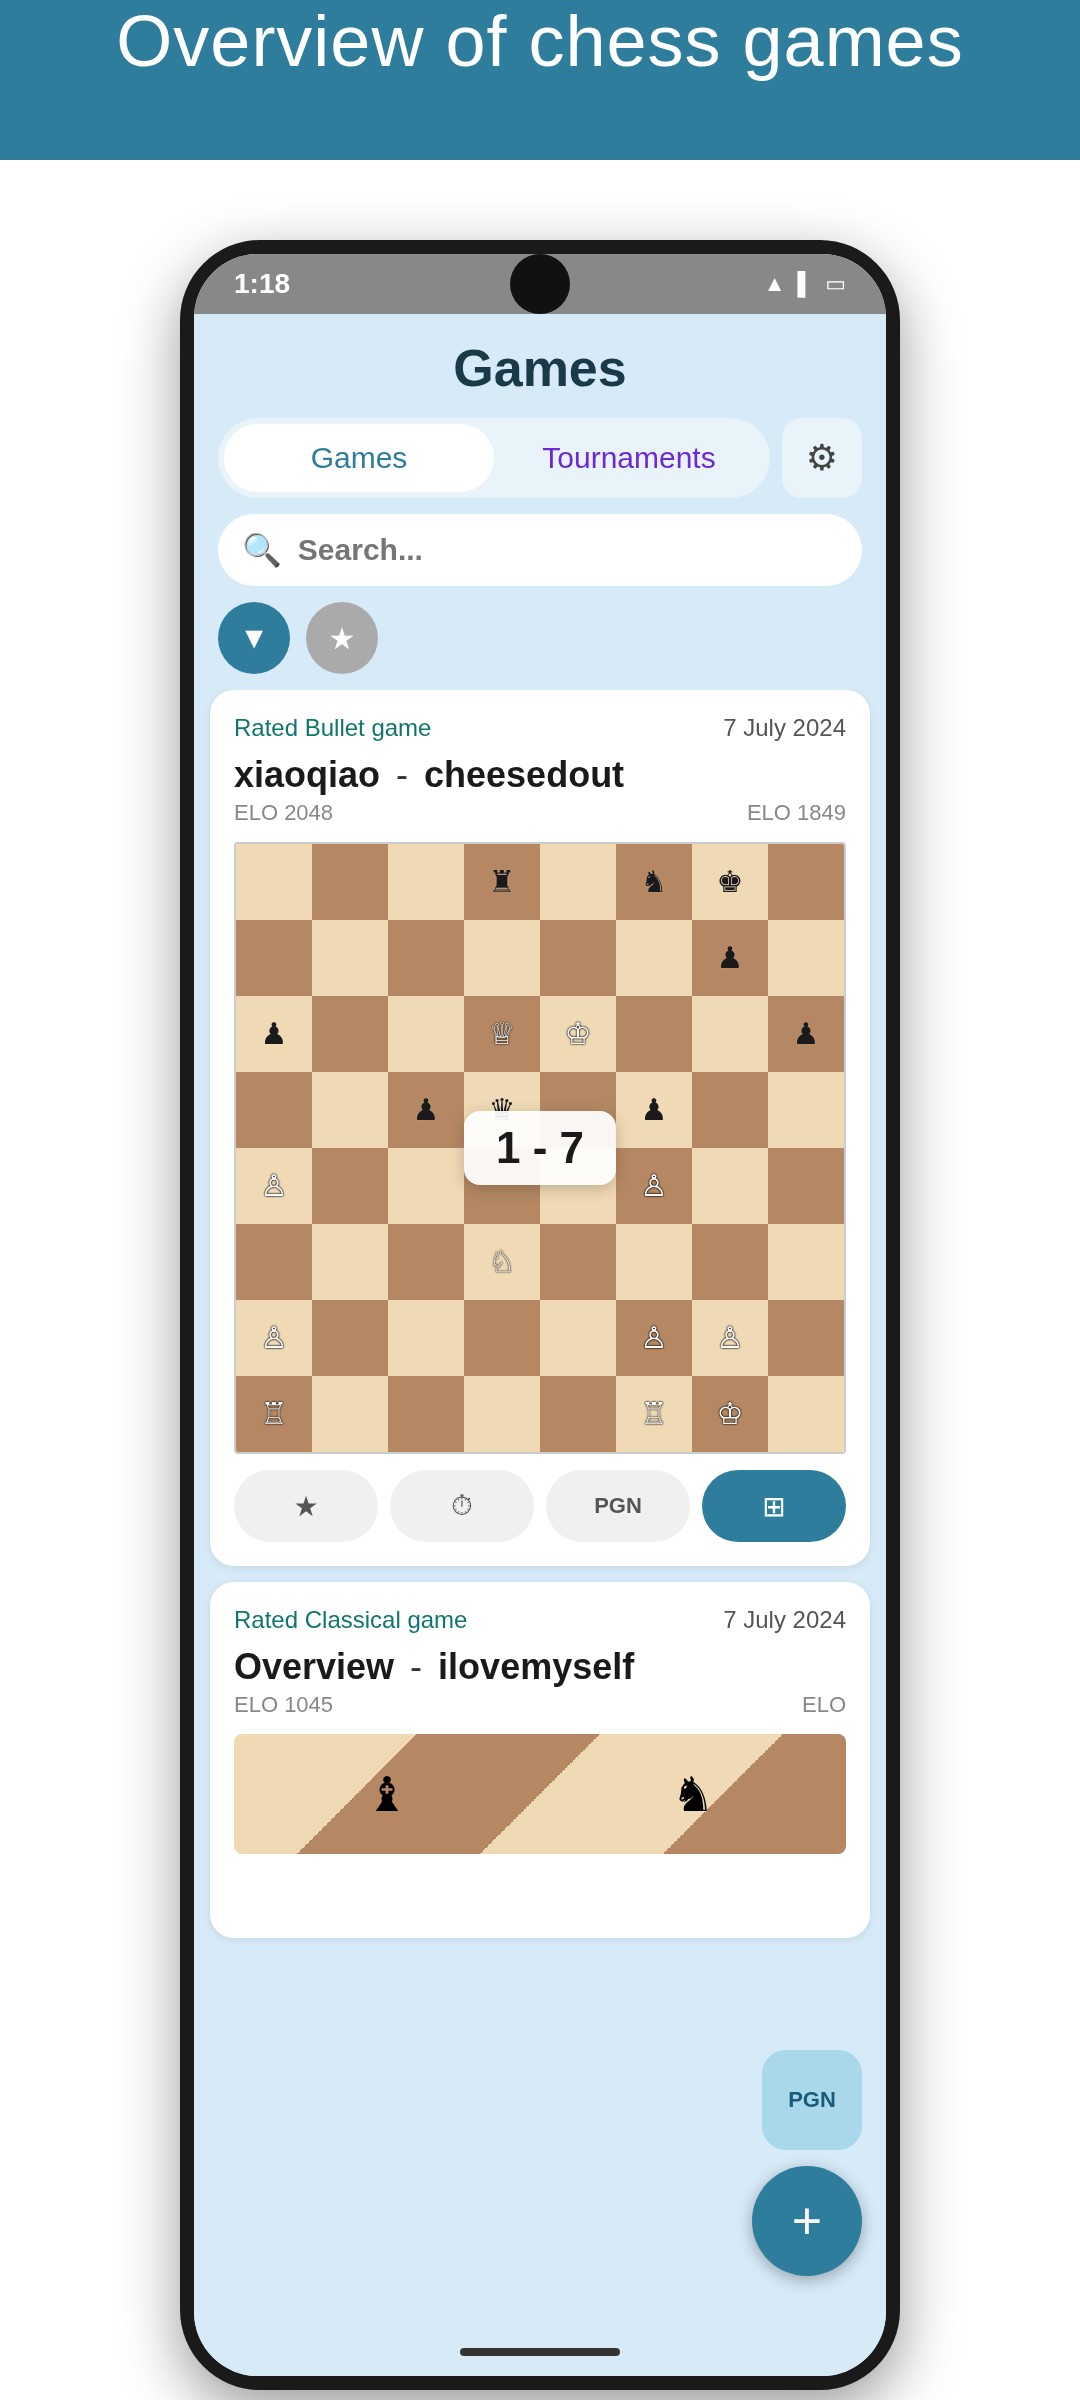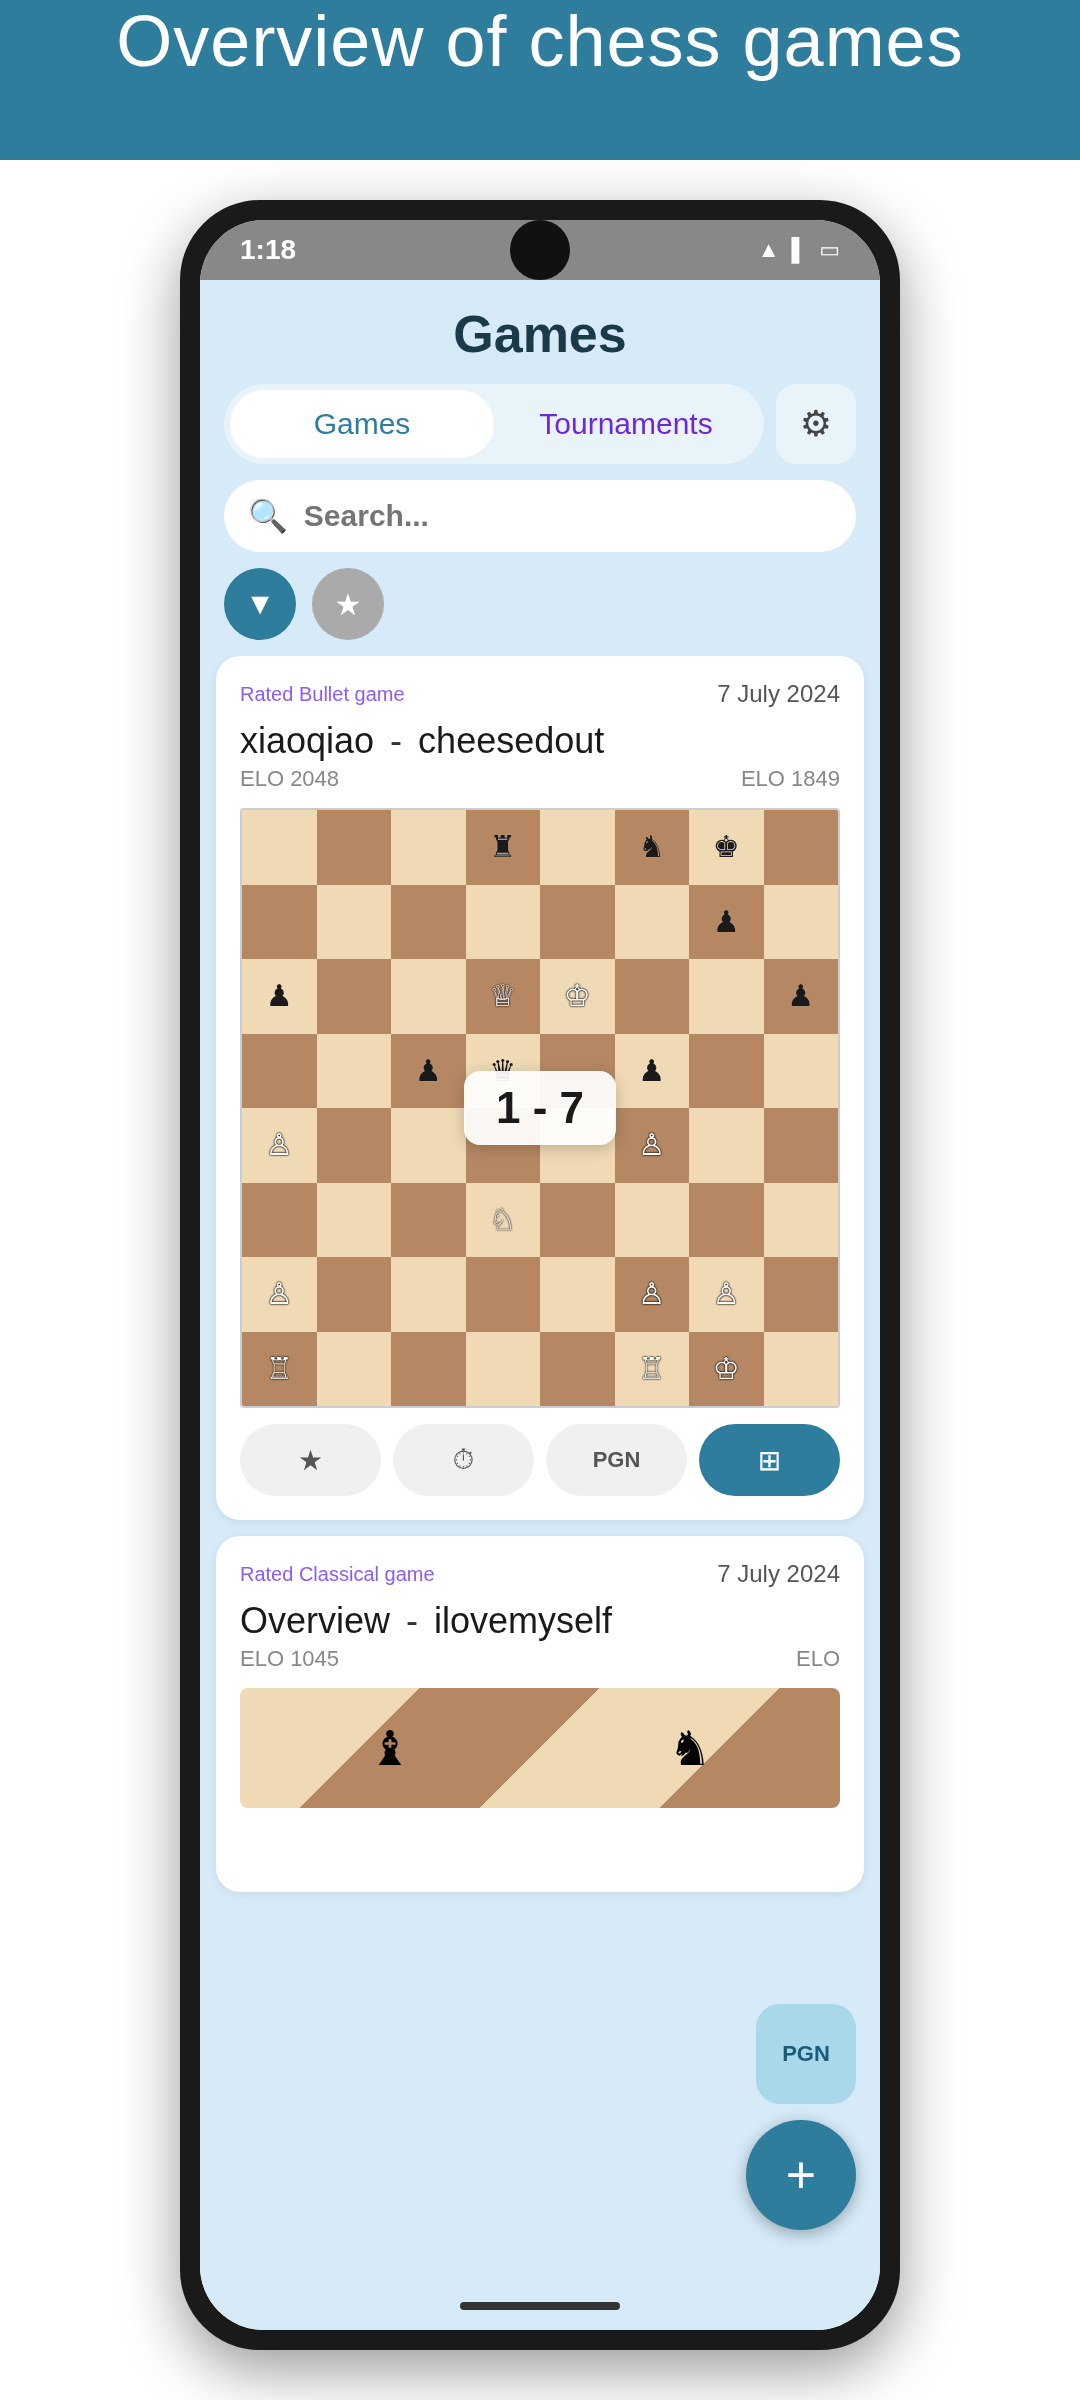--- a/index.html
+++ b/index.html
@@ -35,23 +35,24 @@
       padding-top: 40px;
       background: #fff;
       height: 2240px;
     }
 
     .phone-frame {
       width: 720px;
       height: 2150px;
       background: #1a1a1a;
       border-radius: 80px;
-      padding: 20px;
+      padding: 14px;
       box-shadow: 0 20px 60px rgba(0,0,0,0.4);
       position: relative;
+      margin-top: 40px;
     }
 
     
     .phone-screen {
       width: 100%;
       height: 100%;
       background: #d6eaf8;
       border-radius: 64px;
       overflow: hidden;
       position: relative;
@@ -219,37 +220,37 @@
       box-shadow: 0 2px 8px rgba(0,0,0,0.08);
     }
 
     .game-card-header {
       display: flex;
       justify-content: space-between;
       align-items: center;
       margin-bottom: 12px;
     }
     .game-type {
-      font-size: 20px;
-      color: #8b5cf6;
+      font-size: 24px;
+      color: #0f766e;
     }
     .game-date {
       font-size: 24px;
       color: #555;
     }
 
     .players-row {
       display: flex;
       align-items: center;
       gap: 16px;
       margin-bottom: 4px;
     }
     .player-name {
       font-size: 36px;
-      font-weight: 400;
+      font-weight: 700;
       color: #1a1a1a;
     }
     .vs-dash {
       font-size: 36px;
       color: #333;
     }
     .elo-row {
       display: flex;
       justify-content: space-between;
       margin-bottom: 16px;

